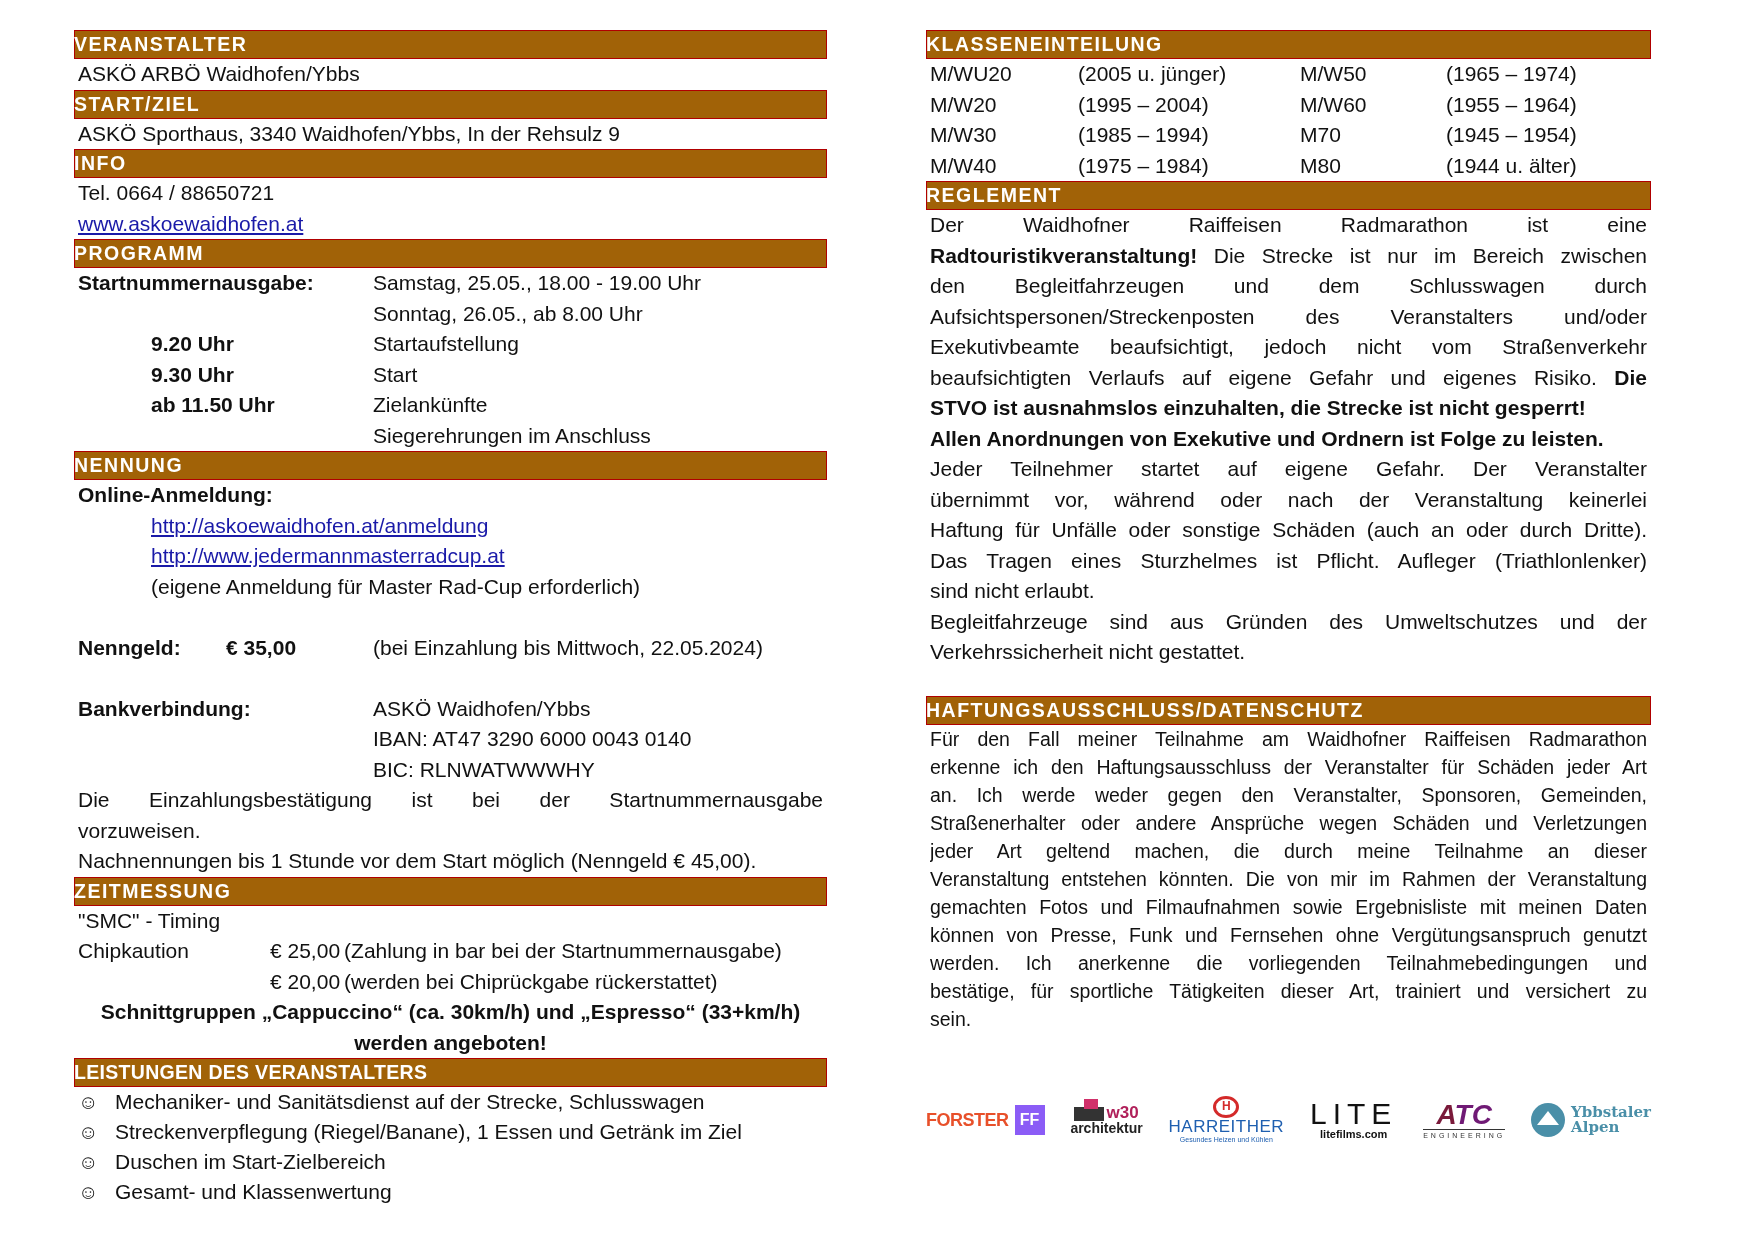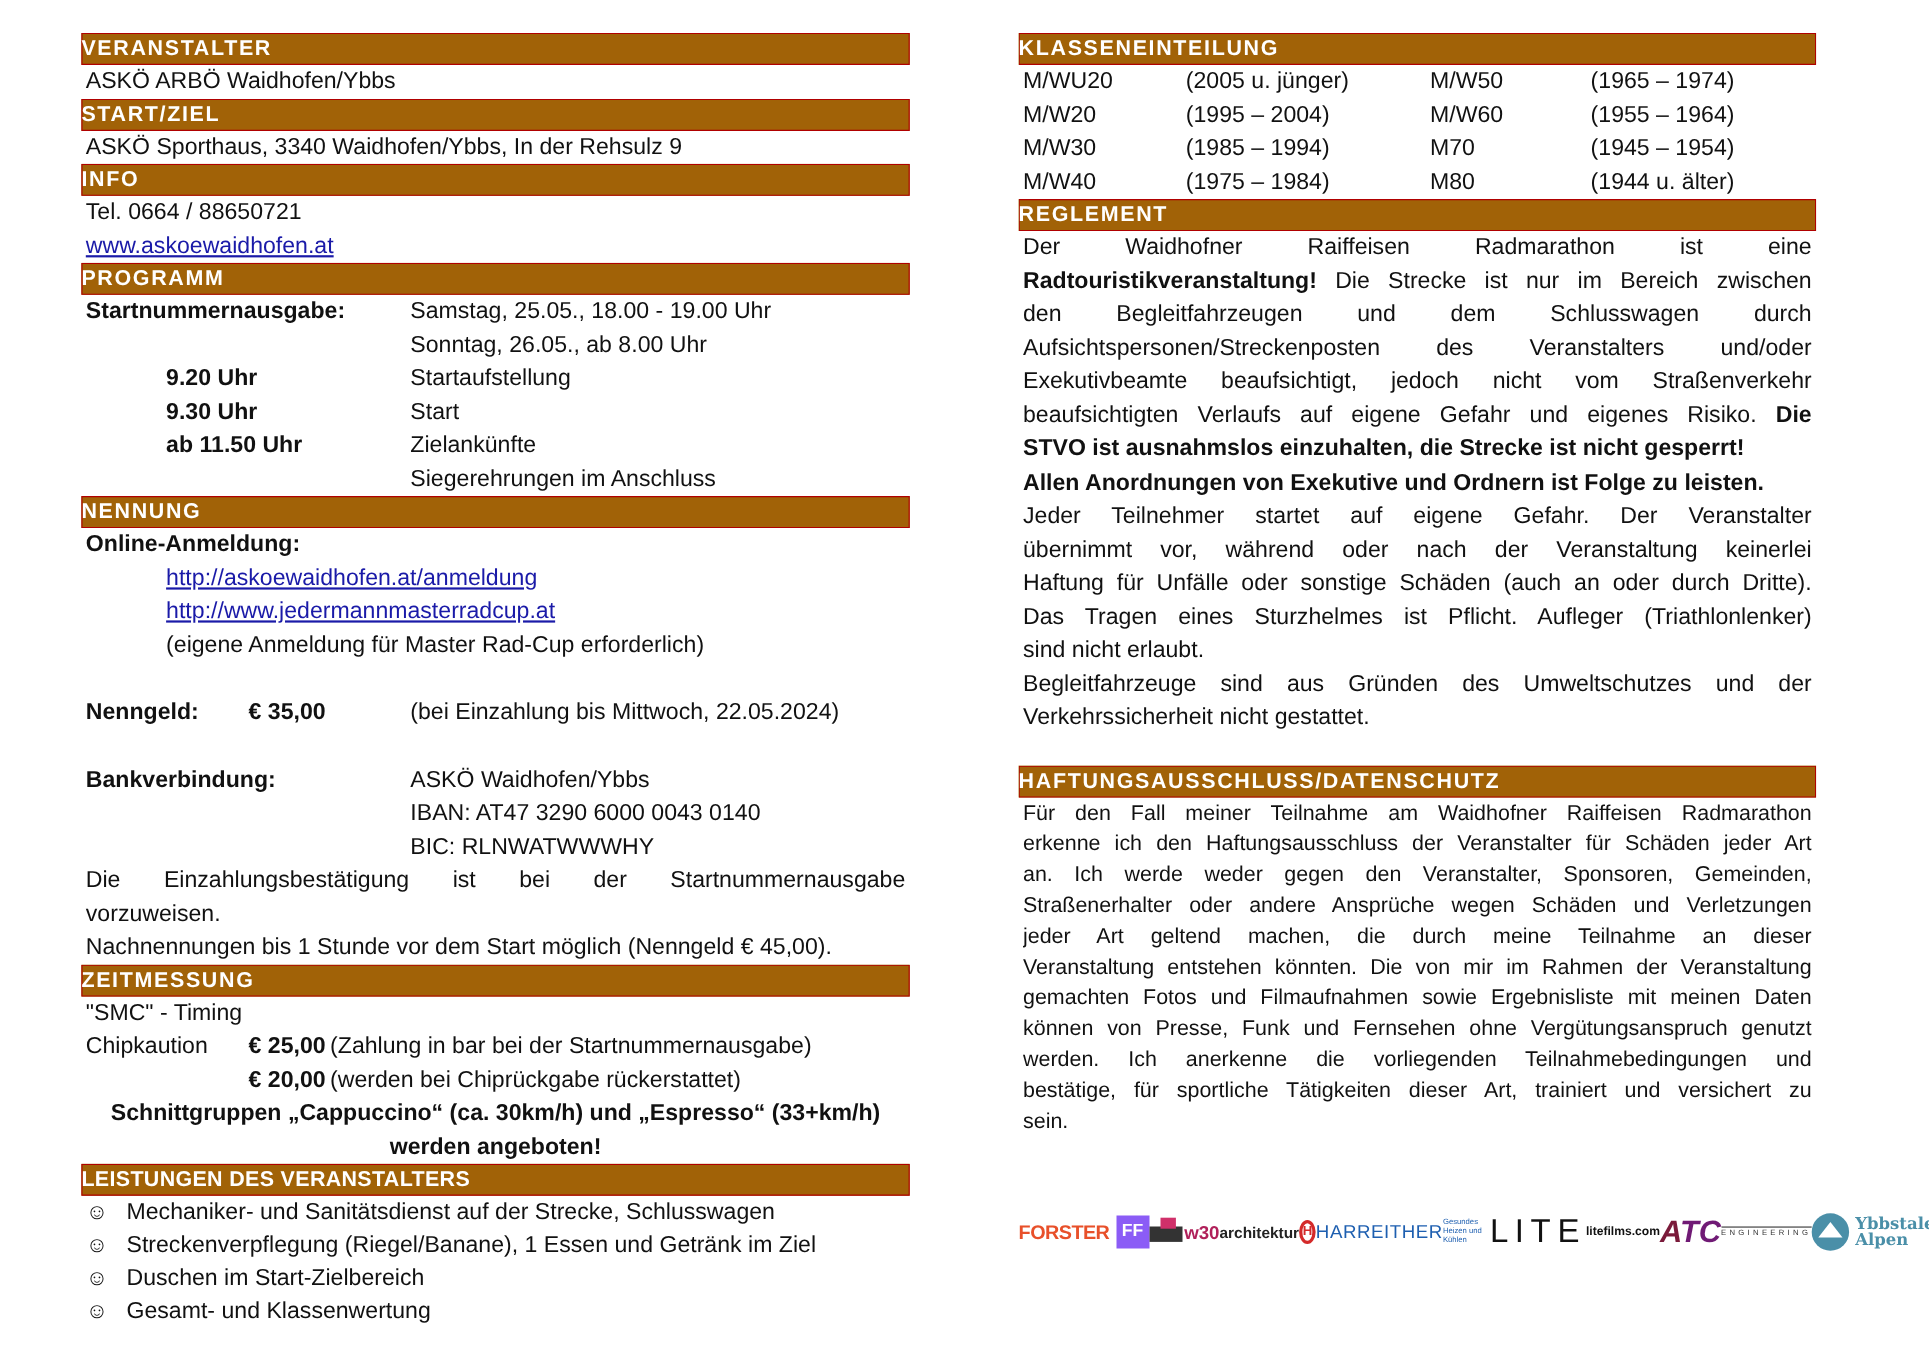--- a/index.html
+++ b/index.html
@@ -28,21 +28,21 @@
 
   .row { display: flex; height: 30.5px; line-height: 30.5px; white-space: nowrap; padding-left: 4px; }
   .prog-label { width: 295px; font-weight: bold; }
   .prog-time { width: 295px; font-weight: bold; padding-left: 73px; }
   .indent { padding-left: 77px; }
 
   .nenn-label { width: 148px; font-weight: bold; }
   .nenn-amount { width: 147px; font-weight: bold; }
 
   .chip-label { width: 148px; }
-  .chip-amount { font-weight: bold; margin-right: 4px; }
+  .chip-amount { font-weight: normal; margin-right: 4px; margin-left: 44px; }
   .chip-pad { width: 148px; }
 
   .center-bold { text-align: center; font-weight: bold; height: 30.5px; line-height: 30.5px; white-space: nowrap; }
 
   .justify { text-align: justify; text-align-last: justify; white-space: normal; height: 30.5px; line-height: 30.5px; padding: 0 4px; }
 
   .bullet { display: flex; height: 30px; line-height: 30px; white-space: nowrap; padding-left: 4px; }
   .bullet .smile { width: 37px; font-size: 20px; }
 
   .klass { display: flex; height: 30.5px; line-height: 30.5px; white-space: nowrap; padding-left: 4px; }
@@ -51,21 +51,21 @@
   .para { padding: 0 4px; }
   .para .pl { height: 30.5px; line-height: 30.5px; text-align: justify; text-align-last: justify; white-space: nowrap; overflow: hidden; }
   .para .pl.left { text-align-last: left; }
   .para .pl b { font-weight: bold; }
 
   .small-para { padding: 0 4px; font-size: 19.5px; }
   .small-para .pl { height: 28px; line-height: 28px; text-align: justify; text-align-last: justify; white-space: nowrap; overflow: hidden; }
   .small-para .pl.left { text-align-last: left; }
 
   .sponsors { position: absolute; left: 926px; top: 1090px; width: 725px; height: 60px; display: flex; align-items: center; justify-content: space-between; }
-  .sp { display: flex; flex-direction: row; align-items: center; justify-content: center; }
+  .sp { display: flex; flex-direction: column; align-items: center; justify-content: center; }
   .forster { flex-direction: row; gap: 6px; }
   .forster .t { color: #e8502a; font-weight: bold; font-size: 18px; letter-spacing: -0.5px; }
   .forster .ff { background: #8b5cf6; color: #fff; font-weight: bold; font-size: 16px; width: 30px; height: 30px; line-height: 30px; text-align: center; }
   .w30 .top { display: flex; align-items: flex-end; gap: 2px; }
   .w30 .blk { width: 30px; height: 14px; background: #333; position: relative; }
   .w30 .blk::before { content: ""; position: absolute; left: 10px; top: -8px; width: 14px; height: 10px; background: #d0306a; }
   .w30 .num { color: #b0205a; font-weight: bold; font-size: 17px; line-height: 17px; }
   .w30 .sub { font-size: 14px; font-weight: bold; color: #222; line-height: 15px; }
   .harr .logo { width: 26px; height: 22px; border: 3px solid #d42a2a; border-radius: 50%; color: #d42a2a; font-size: 12px; font-weight: bold; line-height: 15px; text-align: center; }
   .harr .name { color: #1e5fb0; font-size: 17px; letter-spacing: 0.5px; line-height: 18px; }

